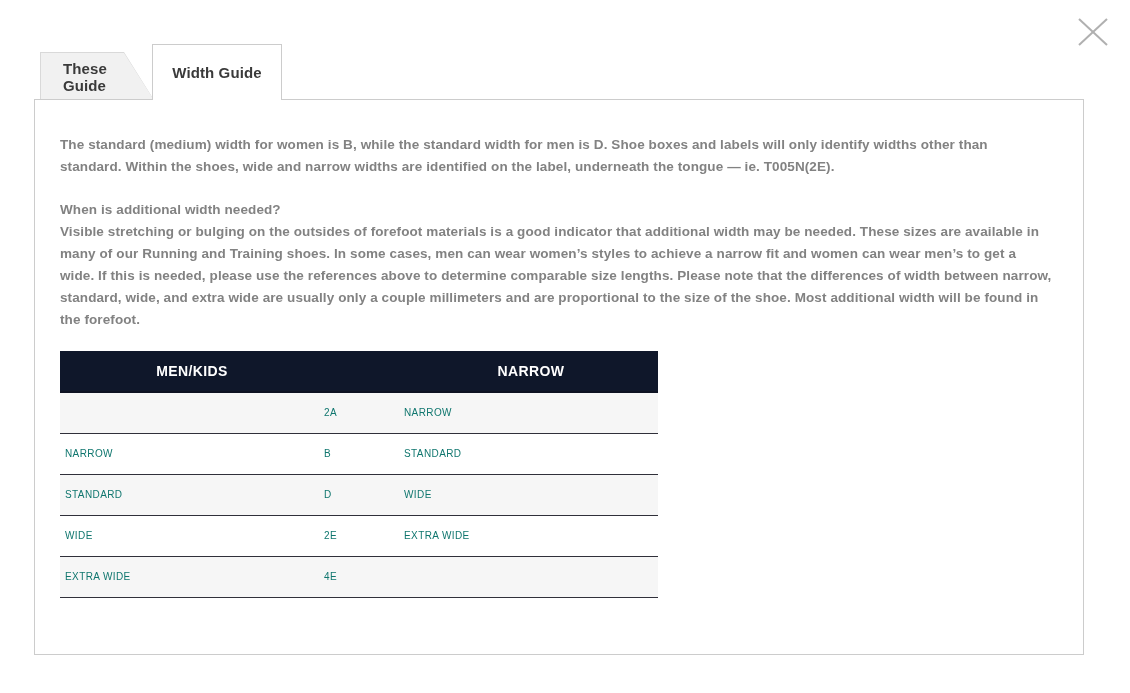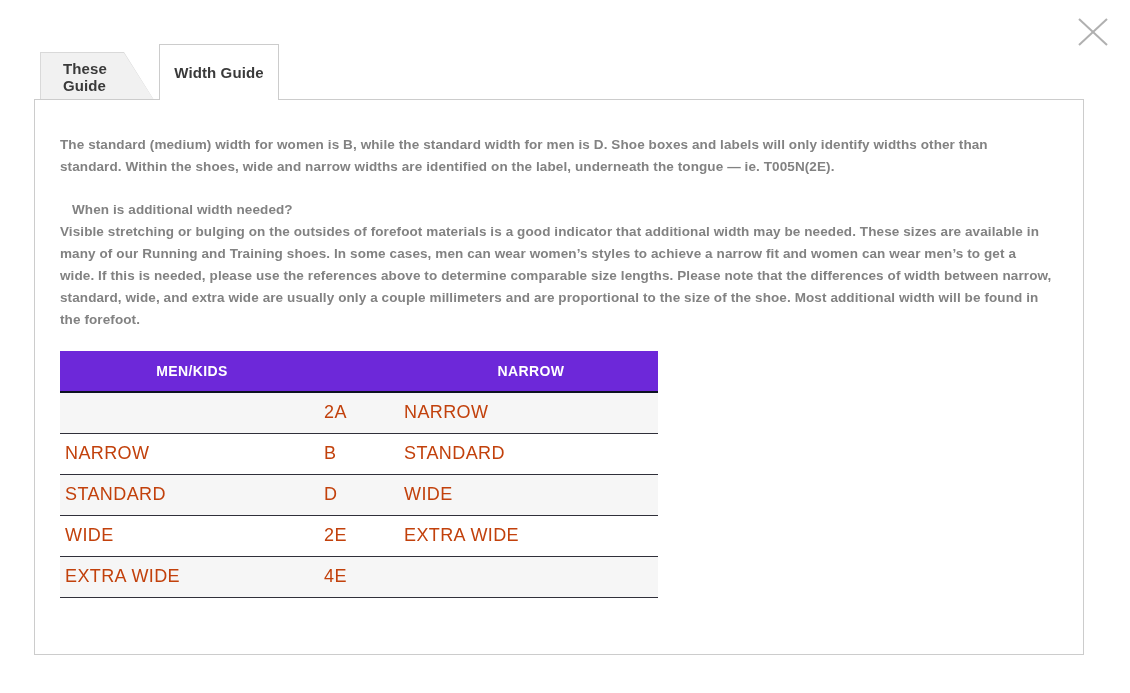--- a/index.html
+++ b/index.html
@@ -38,28 +38,27 @@
     position: absolute;
     left: 1px; top: 1px; right: 0; bottom: 0;
     clip-path: polygon(0 0, calc(100% - 30px) 0, 100% 100%, 0 100%);
     background: #f1f1f1;
     display: flex; align-items: center;
     padding-left: 22px;
   }
   .tab-active {
     position: absolute;
     left: 152px; top: 44px;
-    width: 120px; height: 56px;
+    width: 130px; height: 56px;
     background: #ffffff;
     border: 1px solid #cccccc;
     border-bottom: none;
     z-index: 3;
     display: flex; align-items: center; justify-content: center;
     cursor: pointer;
-    margin-left: 7px;
   }
   .tab-label {
     font-size: 15px;
     font-weight: bold;
     color: #3a3a3a;
     letter-spacing: 0.1px;
   }
 
   
   .panel {
@@ -76,54 +75,54 @@
   .body-text {
     margin: 0;
     max-width: 992px;
     font-size: 13.5px;
     line-height: 22px;
     font-weight: bold;
     color: #828282;
     letter-spacing: 0.1px;
   }
   .question-heading {
-    margin: 21px 0 0 12px;
+    margin: 21px 0 0 0;
     font-size: 13.5px;
     line-height: 22px;
     font-weight: bold;
     color: #828282;
     letter-spacing: 0.1px;
   }
 
   
   table.width-table {
     margin-top: 20px;
     width: 598px;
     border-collapse: collapse;
     table-layout: fixed;
   }
   .width-table col.c1 { width: 264px; }
   .width-table col.c2 { width: 80px; }
   .width-table col.c3 { width: 254px; }
   .width-table thead th {
-    background: #6d28d9;
+    background: #0f172a;
     color: #ffffff;
     height: 27px;
     font-size: 14px;
     font-weight: bold;
     letter-spacing: 0.4px;
     text-align: center;
     border-bottom: 2px solid #0d1222;
     padding: 12px;
   }
   .width-table tbody td {
     height: 41px;
-    font-size: 18px;
+    font-size: 10px;
     font-weight: normal;
-    color: #c2410c;
+    color: #0f766e;
     letter-spacing: 0.4px;
     border-bottom: 1px solid #30303a;
     padding: 0;
     vertical-align: middle;
   }
   .width-table tbody td:first-child { padding-left: 5px; }
   .width-table tbody tr:nth-child(odd) { background: #f6f6f6; }
   .width-table tbody tr:nth-child(even) { background: #ffffff; }
 </style>
 </head>

